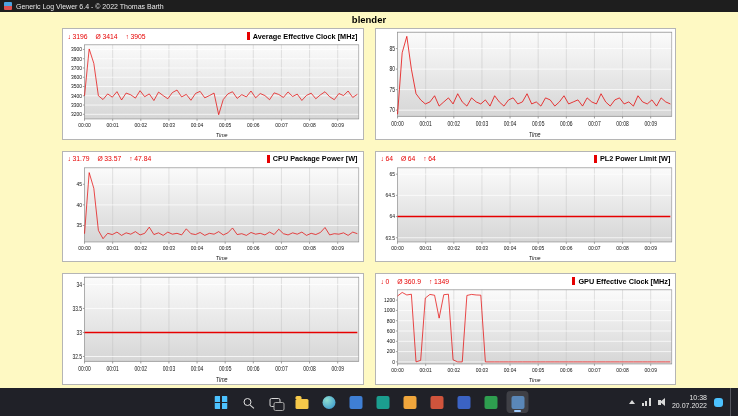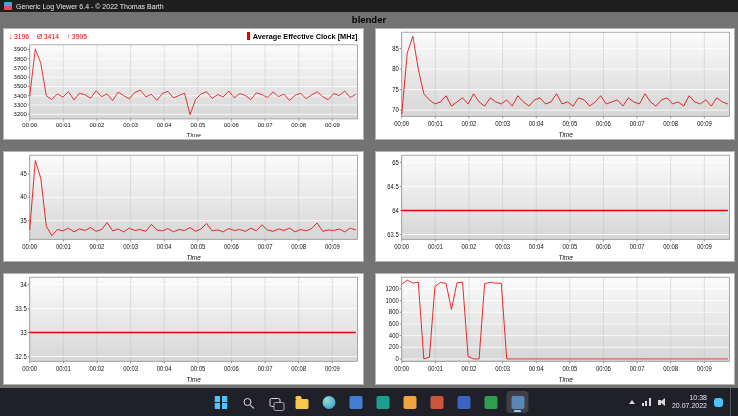--- a/index.html
+++ b/index.html
@@ -6,22 +6,22 @@
   html,body { width: 738px; height: 416px; overflow: hidden; }
   body { position: relative; background: #fff; font-family: "Liberation Sans", sans-serif; }
 
   
   .titlebar { position: absolute; top:0; left:0; right:0; height:12px; background:#1e1e1e; color:#e8e8e8;
               display:flex; align-items:center; gap:4px; padding-left:4px; font-size:7px; }
   .app-logo { width:8px; height:8px; border-radius:1px;
               background: linear-gradient(180deg,#4da3e0 0 55%, #e05050 55% 100%); }
 
   
-  .content { position:absolute; top:12px; bottom:28px; left:0; right:0; background:#737373;
-             display:flex; flex-direction:column; }
+  .content { position:absolute; top:12px; bottom:28px; left:0; right:0; background:#fef9c3;
+             display:flex; flex-direction:column;align-items:center; }
   .page-title { font-size:9.5px; font-weight:bold; text-align:center; padding:2px 0 3px; color:#000; }
   .grid { flex:1; display:grid; grid-template-columns:1fr 1fr; grid-template-rows:repeat(3,1fr);
           gap:11px; padding:0 3px 3px 3px; min-height:0; }
 
   .panel { background:#fff; border:1px solid #b5b5b5; display:flex; flex-direction:column; min-height:0; }
   .panel-header { height:13px; flex:0 0 13px; display:flex; justify-content:space-between; align-items:center;
                   padding:1px 5px 0 5px; }
   .stats { color:#e60000; font-size:6.8px; display:flex; gap:8px; white-space:nowrap; }
   .stat .sym { margin-right:1.5px; }
   .ptitle { display:flex; align-items:center; gap:3px; font-size:7.3px; font-weight:bold; color:#000; white-space:nowrap; }
@@ -214,20 +214,31 @@
           <line x1="26" y1="18.414634146341463" x2="357" y2="18.414634146341463" stroke="#ffffff" stroke-width="0.8"></line>
           <line x1="24" y1="18.414634146341463" x2="26" y2="18.414634146341463" stroke="#555" stroke-width="0.6"></line>
           <text x="23" y="20.414634146341463" text-anchor="end" font-size="6" fill="#111">85</text>
           <rect x="26" y="3" width="331" height="79" fill="none" stroke="#8a8a8a" stroke-width="0.7"></rect>
           <polyline points="26.0,80.1 31.6,22.3 37.2,6.9 42.7,37.7 48.3,60.8 53.9,66.6 59.5,70.4 65.1,68.5 70.7,62.7 76.2,72.4 81.8,68.5 87.4,64.7 93.0,70.4 98.6,60.8 104.1,68.5 109.7,72.4 115.3,64.7 120.9,68.5 126.5,70.4 132.0,66.6 137.6,72.4 143.2,62.7 148.8,68.5 154.4,72.4 160.0,66.6 165.5,64.7 171.1,70.4 176.7,68.5 182.3,60.8 187.9,70.4 193.4,68.5 199.0,72.4 204.6,64.7 210.2,66.6 215.8,72.4 221.3,68.5 226.9,62.7 232.5,70.4 238.1,68.5 243.7,66.6 249.3,72.4 254.8,64.7 260.4,68.5 266.0,70.4 271.6,60.8 277.2,68.5 282.7,72.4 288.3,66.6 293.9,64.7 299.5,70.4 305.1,68.5 310.7,72.4 316.2,62.7 321.8,68.5 327.4,70.4 333.0,66.6 338.6,72.4 344.1,64.7 349.7,68.5 355.3,70.4" fill="none" stroke="#e60000" stroke-width="0.8"></polyline>
           <text x="191.5" y="101" text-anchor="middle" font-size="6.5" fill="#111" font-style="italic">Time</text>
         </svg>
     </div>
 
     <div class="panel">
+      <div class="panel-header">
+        <div class="stats">
+          <span class="stat"><span class="sym">↓</span><span class="val">31.79</span></span>
+          <span class="stat"><span class="sym">Ø</span><span class="val">33.57</span></span>
+          <span class="stat"><span class="sym">↑</span><span class="val">47.84</span></span>
+        </div>
+        <div class="ptitle">
+          <span class="legend-marker"></span>
+          <span>CPU Package Power [W]</span>
+        </div>
+      </div>
       <svg class="plot" viewBox="0 0 362 103" preserveAspectRatio="none">
           <defs>
             <linearGradient id="g2" x1="0" y1="0" x2="0" y2="1">
               <stop offset="0" stop-color="#fbfbfb"></stop>
               <stop offset="1" stop-color="#d6d6d6"></stop>
             </linearGradient>
           </defs>
           <rect x="26" y="3" width="331" height="79" fill="url(#g2)"></rect>
           <line x1="26" y1="3" x2="26" y2="82" stroke="#c2c2c2" stroke-width="0.5"></line>
           <line x1="26" y1="82" x2="26" y2="84" stroke="#555" stroke-width="0.6"></line>
@@ -268,20 +279,31 @@
           <line x1="26" y1="20.555555555555557" x2="357" y2="20.555555555555557" stroke="#ffffff" stroke-width="0.8"></line>
           <line x1="24" y1="20.555555555555557" x2="26" y2="20.555555555555557" stroke="#555" stroke-width="0.6"></line>
           <text x="23" y="22.555555555555557" text-anchor="end" font-size="6" fill="#111">45</text>
           <rect x="26" y="3" width="331" height="79" fill="none" stroke="#8a8a8a" stroke-width="0.7"></rect>
           <polyline points="26.0,73.2 31.6,8.1 37.2,24.9 42.7,69.7 48.3,78.5 53.9,72.8 59.5,74.1 65.1,71.5 70.7,75.0 76.2,72.3 81.8,73.7 87.4,71.0 93.0,74.5 98.6,72.8 104.1,66.2 109.7,74.1 115.3,72.3 120.9,75.0 126.5,71.5 132.0,73.7 137.6,72.8 143.2,74.5 148.8,68.0 154.4,73.2 160.0,74.1 165.5,71.9 171.1,75.0 176.7,72.8 182.3,73.7 187.9,71.0 193.4,74.5 199.0,72.3 204.6,67.1 210.2,74.1 215.8,73.2 221.3,75.0 226.9,71.9 232.5,73.7 238.1,72.8 243.7,74.5 249.3,71.5 254.8,74.1 260.4,68.4 266.0,73.2 271.6,74.5 277.2,72.3 282.7,73.7 288.3,71.5 293.9,75.0 299.5,72.8 305.1,74.1 310.7,71.9 316.2,66.6 321.8,74.5 327.4,73.2 333.0,73.7 338.6,72.3 344.1,75.0 349.7,71.5 355.3,73.2" fill="none" stroke="#e60000" stroke-width="0.8"></polyline>
           <text x="191.5" y="101" text-anchor="middle" font-size="6.5" fill="#111" font-style="italic">Time</text>
         </svg>
     </div>
 
     <div class="panel">
+      <div class="panel-header">
+        <div class="stats">
+          <span class="stat"><span class="sym">↓</span><span class="val">64</span></span>
+          <span class="stat"><span class="sym">Ø</span><span class="val">64</span></span>
+          <span class="stat"><span class="sym">↑</span><span class="val">64</span></span>
+        </div>
+        <div class="ptitle">
+          <span class="legend-marker"></span>
+          <span>PL2 Power Limit [W]</span>
+        </div>
+      </div>
       <svg class="plot" viewBox="0 0 362 103" preserveAspectRatio="none">
           <defs>
             <linearGradient id="g3" x1="0" y1="0" x2="0" y2="1">
               <stop offset="0" stop-color="#fbfbfb"></stop>
               <stop offset="1" stop-color="#d6d6d6"></stop>
             </linearGradient>
           </defs>
           <rect x="26" y="3" width="331" height="79" fill="url(#g3)"></rect>
           <line x1="26" y1="3" x2="26" y2="82" stroke="#c2c2c2" stroke-width="0.5"></line>
           <line x1="26" y1="82" x2="26" y2="84" stroke="#555" stroke-width="0.6"></line>
@@ -382,20 +404,31 @@
           <line x1="26" y1="9.771428571428501" x2="357" y2="9.771428571428501" stroke="#ffffff" stroke-width="0.8"></line>
           <line x1="24" y1="9.771428571428501" x2="26" y2="9.771428571428501" stroke="#555" stroke-width="0.6"></line>
           <text x="23" y="11.771428571428501" text-anchor="end" font-size="6" fill="#111">34</text>
           <rect x="26" y="3" width="331" height="79" fill="none" stroke="#8a8a8a" stroke-width="0.7"></rect>
           <polyline points="26.0,54.9 62.6,54.9 99.2,54.9 135.8,54.9 172.4,54.9 208.9,54.9 245.5,54.9 282.1,54.9 318.7,54.9 355.3,54.9" fill="none" stroke="#e60000" stroke-width="1.4"></polyline>
           <text x="191.5" y="101" text-anchor="middle" font-size="6.5" fill="#111" font-style="italic">Time</text>
         </svg>
     </div>
 
     <div class="panel">
+      <div class="panel-header">
+        <div class="stats">
+          <span class="stat"><span class="sym">↓</span><span class="val">0</span></span>
+          <span class="stat"><span class="sym">Ø</span><span class="val">360.9</span></span>
+          <span class="stat"><span class="sym">↑</span><span class="val">1349</span></span>
+        </div>
+        <div class="ptitle">
+          <span class="legend-marker"></span>
+          <span>GPU Effective Clock [MHz]</span>
+        </div>
+      </div>
       <svg class="plot" viewBox="0 0 362 103" preserveAspectRatio="none">
           <defs>
             <linearGradient id="g5" x1="0" y1="0" x2="0" y2="1">
               <stop offset="0" stop-color="#fbfbfb"></stop>
               <stop offset="1" stop-color="#d6d6d6"></stop>
             </linearGradient>
           </defs>
           <rect x="26" y="3" width="331" height="79" fill="url(#g5)"></rect>
           <line x1="26" y1="3" x2="26" y2="82" stroke="#c2c2c2" stroke-width="0.5"></line>
           <line x1="26" y1="82" x2="26" y2="84" stroke="#555" stroke-width="0.6"></line>

